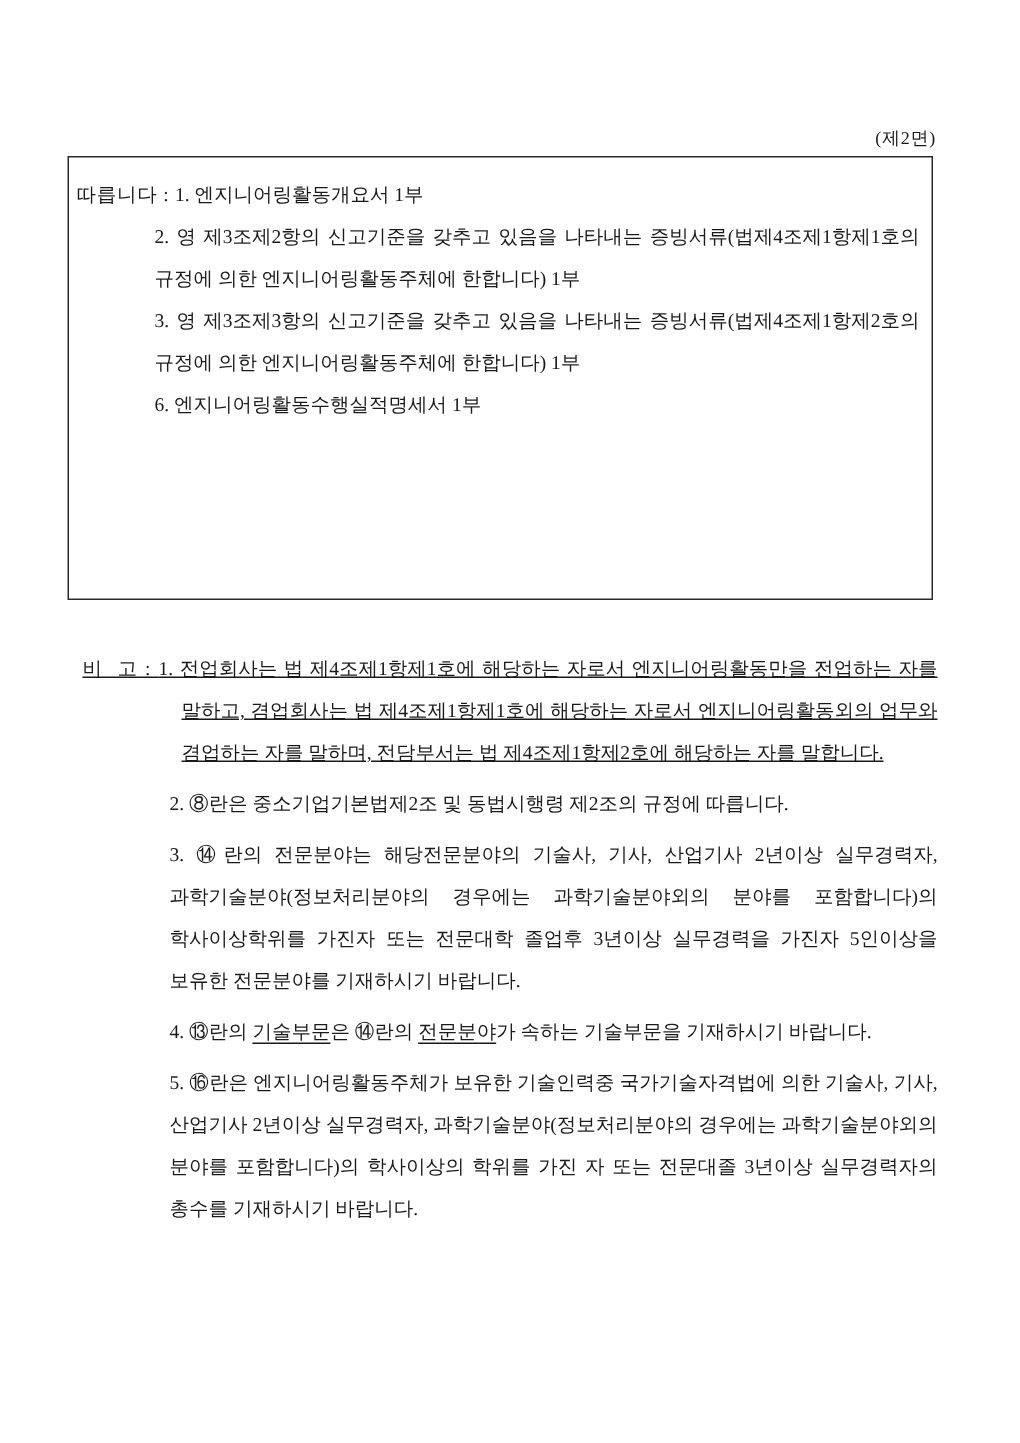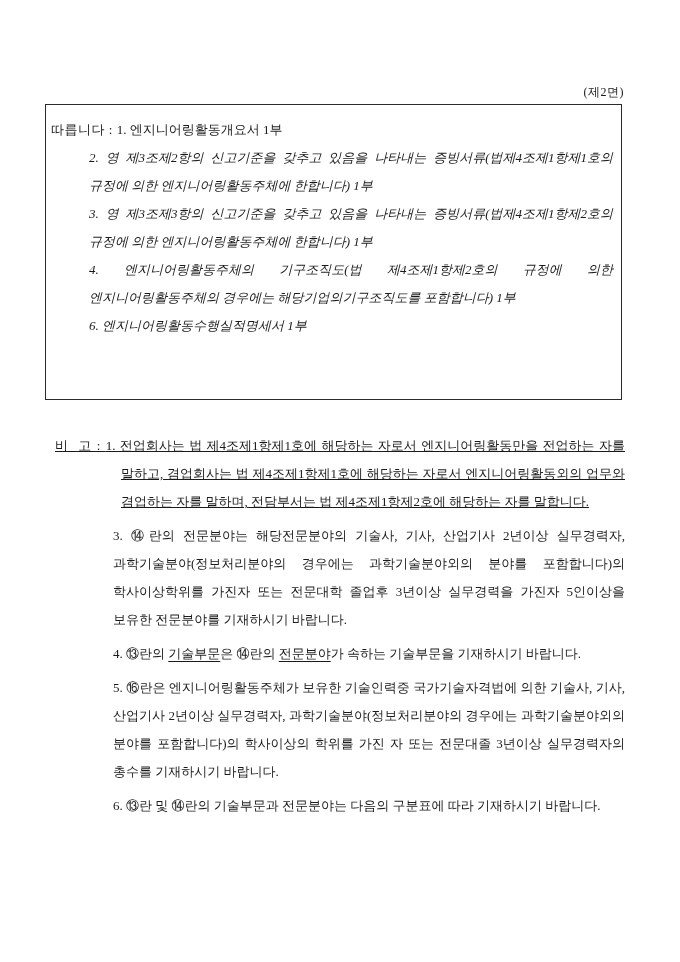--- a/index.html
+++ b/index.html
@@ -34,26 +34,25 @@
     line-height: 28px;
   }
   .doc-first-line {
     text-align: left;
     white-space: nowrap;
   }
   .doc-label {
     letter-spacing: 0.5px;
   }
   .doc-item {
-    margin-left: 38px;
+    margin-left: 52px;
     text-align: justify;
     text-justify: inter-word;
     word-break: keep-all;
     line-height: 28px;
-    font-style: italic;
   }
   .doc-item:last-child {
     text-align: left;
   }
   .remarks {
     position: absolute;
     left: 55px;
     top: 432px;
     width: 570px;
     line-height: 28px;
@@ -87,27 +86,26 @@
 <body>
 
 <div class="page-label">(제2면)</div>
 
 <div class="doc-box">
   <div class="doc-first-line">
     <span class="doc-label">따릅니다 : </span><span>1. 엔지니어링활동개요서 1부</span>
   </div>
   <div class="doc-item">2. 영 제3조제2항의 신고기준을 갖추고 있음을 나타내는 증빙서류(법제4조제1항제1호의 규정에 의한 엔지니어링활동주체에 한합니다) 1부</div>
   <div class="doc-item">3. 영 제3조제3항의 신고기준을 갖추고 있음을 나타내는 증빙서류(법제4조제1항제2호의 규정에 의한 엔지니어링활동주체에 한합니다) 1부</div>
-  <div class="doc-item">4. 엔지니어링활동주체의 기구조직도(법 제4조제1항제2호의 규정에 의한 엔지니어링활동주체의 경우에는 해당기업의기구조직도를 포함합니다) 1부</div>
   <div class="doc-item">6. 엔지니어링활동수행실적명세서 1부</div>
 </div>
 
 <div class="remarks">
   <div class="remark-first">
     <span class="remarks-label">비  고 : </span><span>1. 전업회사는 법 제4조제1항제1호에 해당하는 자로서 엔지니어링활동만을 전업하는 자를 말하고, 겸업회사는 법 제4조제1항제1호에 해당하는 자로서 엔지니어링활동외의 업무와 겸업하는 자를 말하며, 전담부서는 법 제4조제1항제2호에 해당하는 자를 말합니다.</span>
   </div>
+  <div class="remark-item">2. ⑧란은 중소기업기본법제2조 및 동법시행령 제2조의 규정에 따릅니다.</div>
   <div class="remark-item">3. ⑭란의 전문분야는 해당전문분야의 기술사, 기사, 산업기사 2년이상 실무경력자, 과학기술분야(정보처리분야의 경우에는 과학기술분야외의 분야를 포함합니다)의 학사이상학위를 가진자 또는 전문대학 졸업후 3년이상 실무경력을 가진자 5인이상을 보유한 전문분야를 기재하시기 바랍니다.</div>
   <div class="remark-item">
     <span>4. ⑬란의 </span><span class="u-term">기술부문</span><span>은 ⑭란의 </span><span class="u-term">전문분야</span><span>가 속하는 기술부문을 기재하시기 바랍니다.</span>
   </div>
   <div class="remark-item">5. ⑯란은 엔지니어링활동주체가 보유한 기술인력중 국가기술자격법에 의한 기술사, 기사, 산업기사 2년이상 실무경력자, 과학기술분야(정보처리분야의 경우에는 과학기술분야외의 분야를 포함합니다)의 학사이상의 학위를 가진 자 또는 전문대졸 3년이상 실무경력자의 총수를 기재하시기 바랍니다.</div>
-  <div class="remark-item">6. ⑬란 및 ⑭란의 기술부문과 전문분야는 다음의 구분표에 따라 기재하시기 바랍니다.</div>
 </div>
 
 </body></html>

